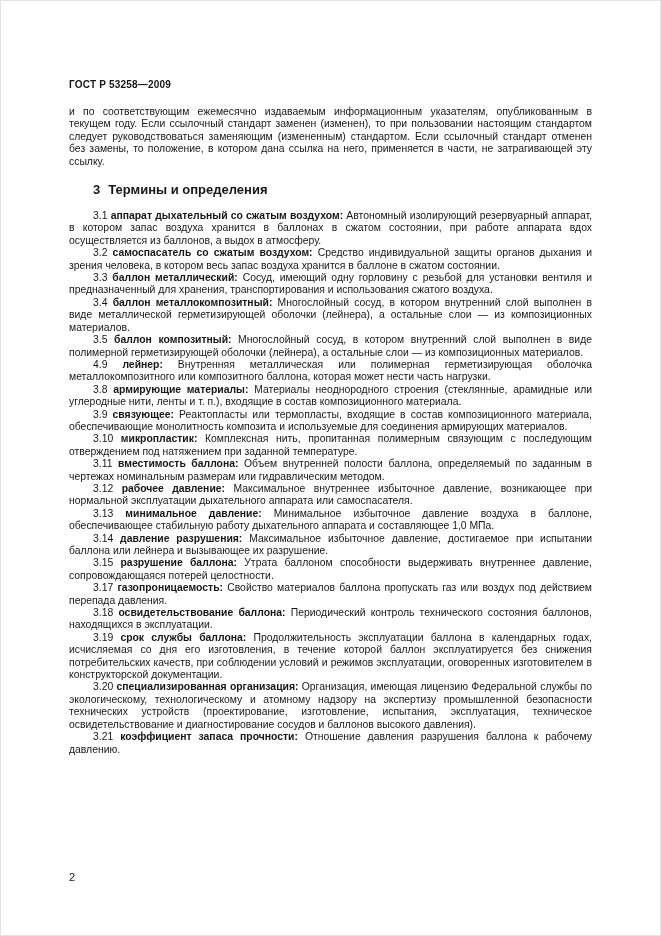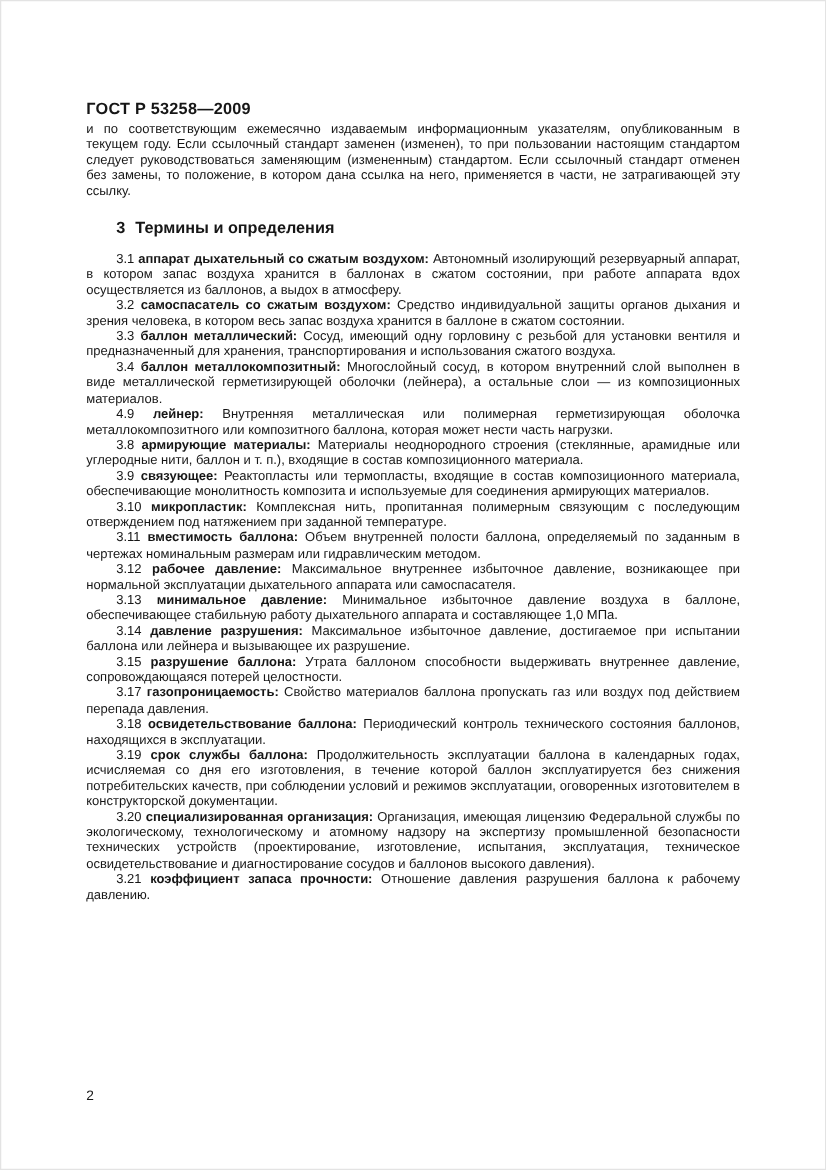--- a/index.html
+++ b/index.html
@@ -14,24 +14,24 @@
     height: 936px;
     margin: 0 auto;
     background: #ffffff;
     box-sizing: border-box;
     padding: 78px 68px 0 68px;
     color: #161616;
     overflow: hidden;
     border: 1px solid #e3e3e3;
   }
   .gost-header {
-    font-size: 13px;
+    font-size: 10px;
     font-weight: bold;
     letter-spacing: 0.2px;
-    margin-bottom: 4px;
+    margin-bottom: 16px;
   }
   .body-text {
     font-size: 10.4px;
     line-height: 12.4px;
     text-align: justify;
   }
   p.para {
     margin: 0;
     text-indent: 24px;
   }
@@ -74,22 +74,23 @@
     <h2 class="section-title">
       <span>3</span><span class="section-gap"></span><span>Термины и определения</span>
     </h2>
 
 
     <div id="terms-list">
         <p class="para"><span>3.1 </span><span class="term">аппарат дыхательный со сжатым воздухом:</span><span> Автономный изолирующий резервуарный аппарат, в котором запас воздуха хранится в баллонах в сжатом состоянии, при работе аппарата вдох осуществляется из баллонов, а выдох в атмосферу.</span></p>
         <p class="para"><span>3.2 </span><span class="term">самоспасатель со сжатым воздухом:</span><span> Средство индивидуальной защиты органов дыхания и зрения человека, в котором весь запас воздуха хранится в баллоне в сжатом состоянии.</span></p>
         <p class="para"><span>3.3 </span><span class="term">баллон металлический:</span><span> Сосуд, имеющий одну горловину с резьбой для установки вентиля и предназначенный для хранения, транспортирования и использования сжатого воздуха.</span></p>
         <p class="para"><span>3.4 </span><span class="term">баллон металлокомпозитный:</span><span> Многослойный сосуд, в котором внутренний слой выполнен в виде металлической герметизирующей оболочки (лейнера), а остальные слои — из композиционных материалов.</span></p>
+        <p class="para"><span>3.5 </span><span class="term">баллон композитный:</span><span> Многослойный сосуд, в котором внутренний слой выполнен в виде полимерной герметизирующей оболочки (лейнера), а остальные слои — из композиционных материалов.</span></p>
         <p class="para"><span>4.9 </span><span class="term">лейнер:</span><span> Внутренняя металлическая или полимерная герметизирующая оболочка металлокомпозитного или композитного баллона, которая может нести часть нагрузки.</span></p>
-        <p class="para"><span>3.8 </span><span class="term">армирующие материалы:</span><span> Материалы неоднородного строения (стеклянные, арамидные или углеродные нити, баллон и т. п.), входящие в состав композиционного материала.</span></p>
+        <p class="para"><span>3.8 </span><span class="term">армирующие материалы:</span><span> Материалы неоднородного строения (стеклянные, арамидные или углеродные нити, ленты и т. п.), входящие в состав композиционного материала.</span></p>
         <p class="para"><span>3.9 </span><span class="term">связующее:</span><span> Реактопласты или термопласты, входящие в состав композиционного материала, обеспечивающие монолитность композита и используемые для соединения армирующих материалов.</span></p>
         <p class="para"><span>3.10 </span><span class="term">микропластик:</span><span> Комплексная нить, пропитанная полимерным связующим с последующим отверждением под натяжением при заданной температуре.</span></p>
         <p class="para"><span>3.11 </span><span class="term">вместимость баллона:</span><span> Объем внутренней полости баллона, определяемый по заданным в чертежах номинальным размерам или гидравлическим методом.</span></p>
         <p class="para"><span>3.12 </span><span class="term">рабочее давление:</span><span> Максимальное внутреннее избыточное давление, возникающее при нормальной эксплуатации дыхательного аппарата или самоспасателя.</span></p>
         <p class="para"><span>3.13 </span><span class="term">минимальное давление:</span><span> Минимальное избыточное давление воздуха в баллоне, обеспечивающее стабильную работу дыхательного аппарата и составляющее 1,0 МПа.</span></p>
         <p class="para"><span>3.14 </span><span class="term">давление разрушения:</span><span> Максимальное избыточное давление, достигаемое при испытании баллона или лейнера и вызывающее их разрушение.</span></p>
         <p class="para"><span>3.15 </span><span class="term">разрушение баллона:</span><span> Утрата баллоном способности выдерживать внутреннее давление, сопровождающаяся потерей целостности.</span></p>
         <p class="para"><span>3.17 </span><span class="term">газопроницаемость:</span><span> Свойство материалов баллона пропускать газ или воздух под действием перепада давления.</span></p>
         <p class="para"><span>3.18 </span><span class="term">освидетельствование баллона:</span><span> Периодический контроль технического состояния баллонов, находящихся в эксплуатации.</span></p>
         <p class="para"><span>3.19 </span><span class="term">срок службы баллона:</span><span> Продолжительность эксплуатации баллона в календарных годах, исчисляемая со дня его изготовления, в течение которой баллон эксплуатируется без снижения потребительских качеств, при соблюдении условий и режимов эксплуатации, оговоренных изготовителем в конструкторской документации.</span></p>

